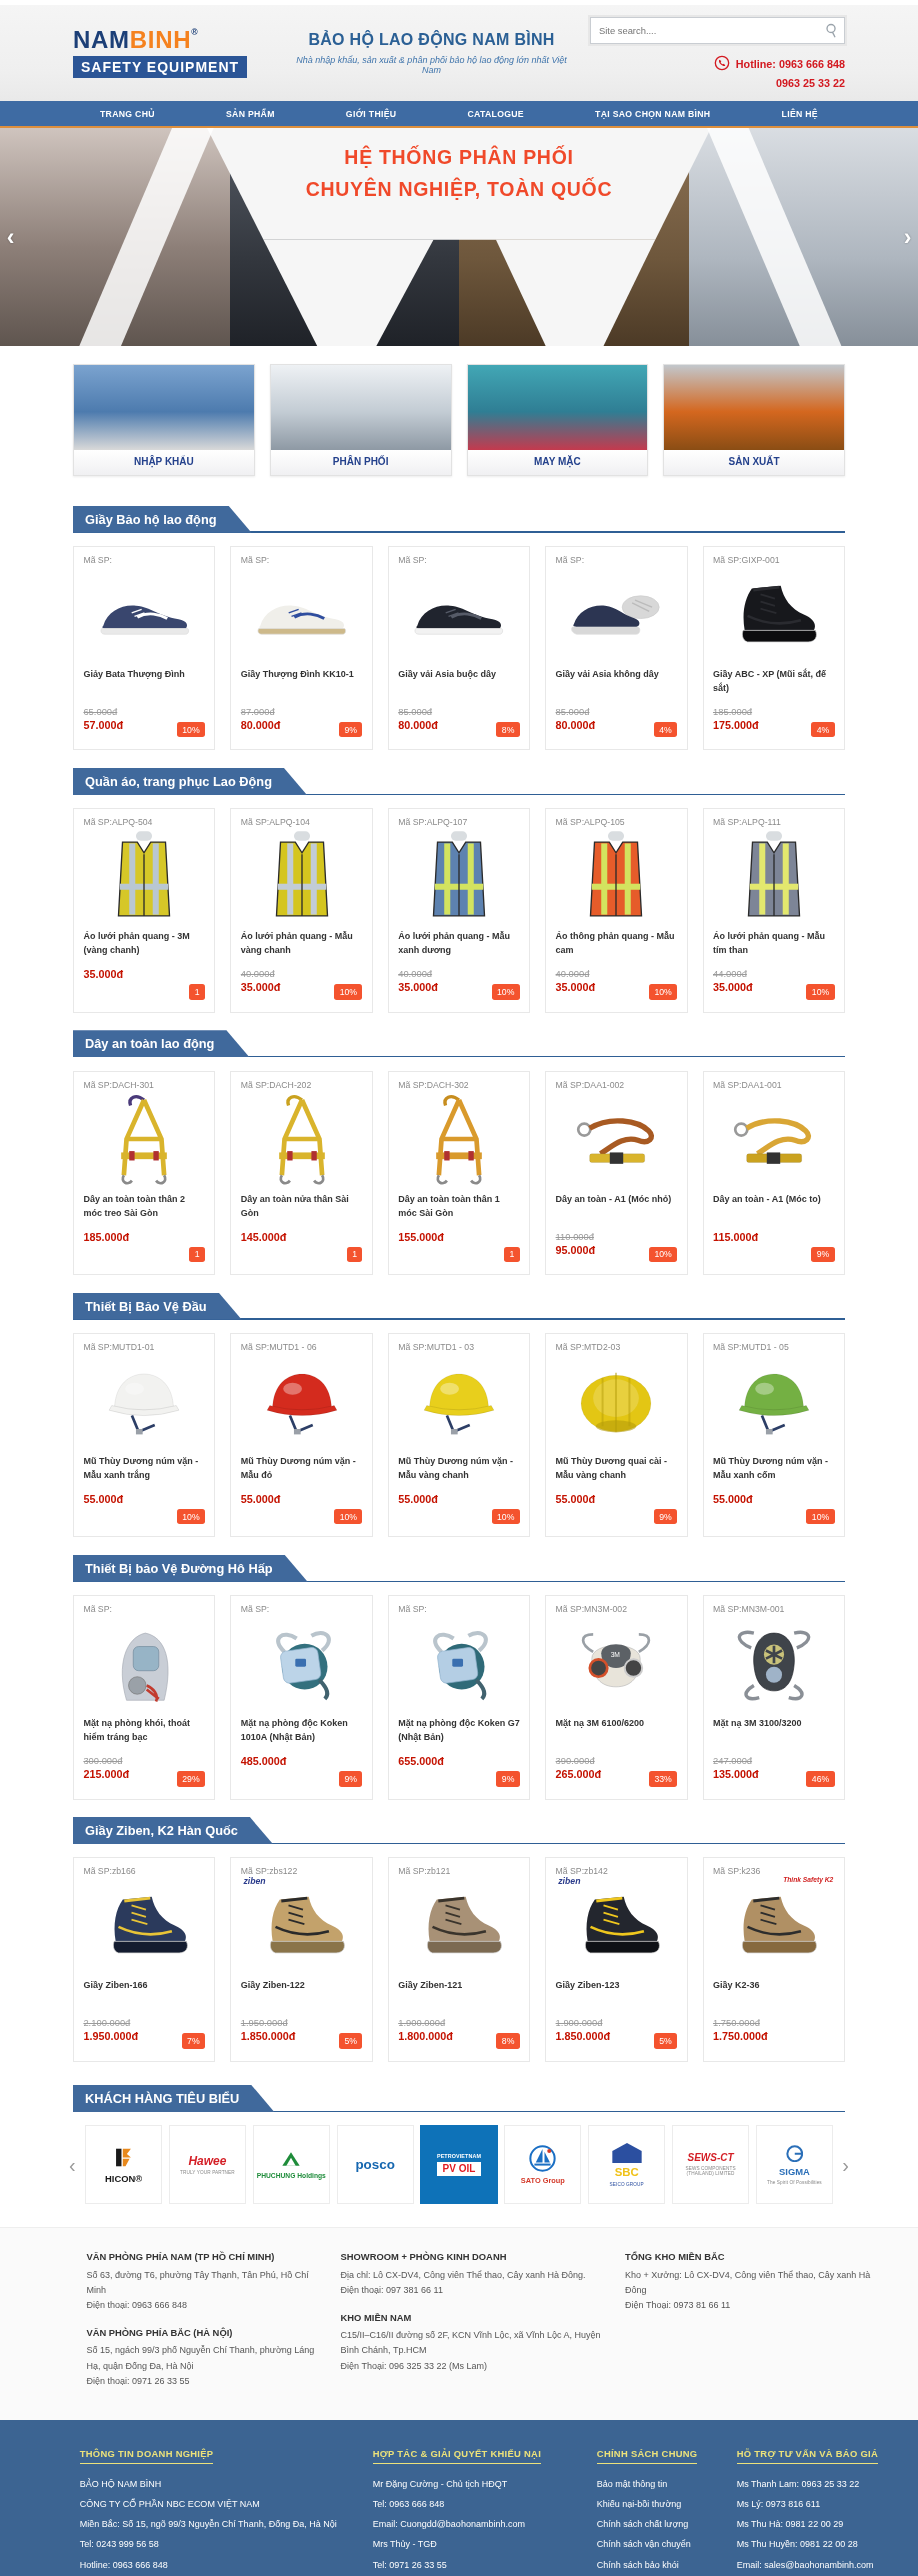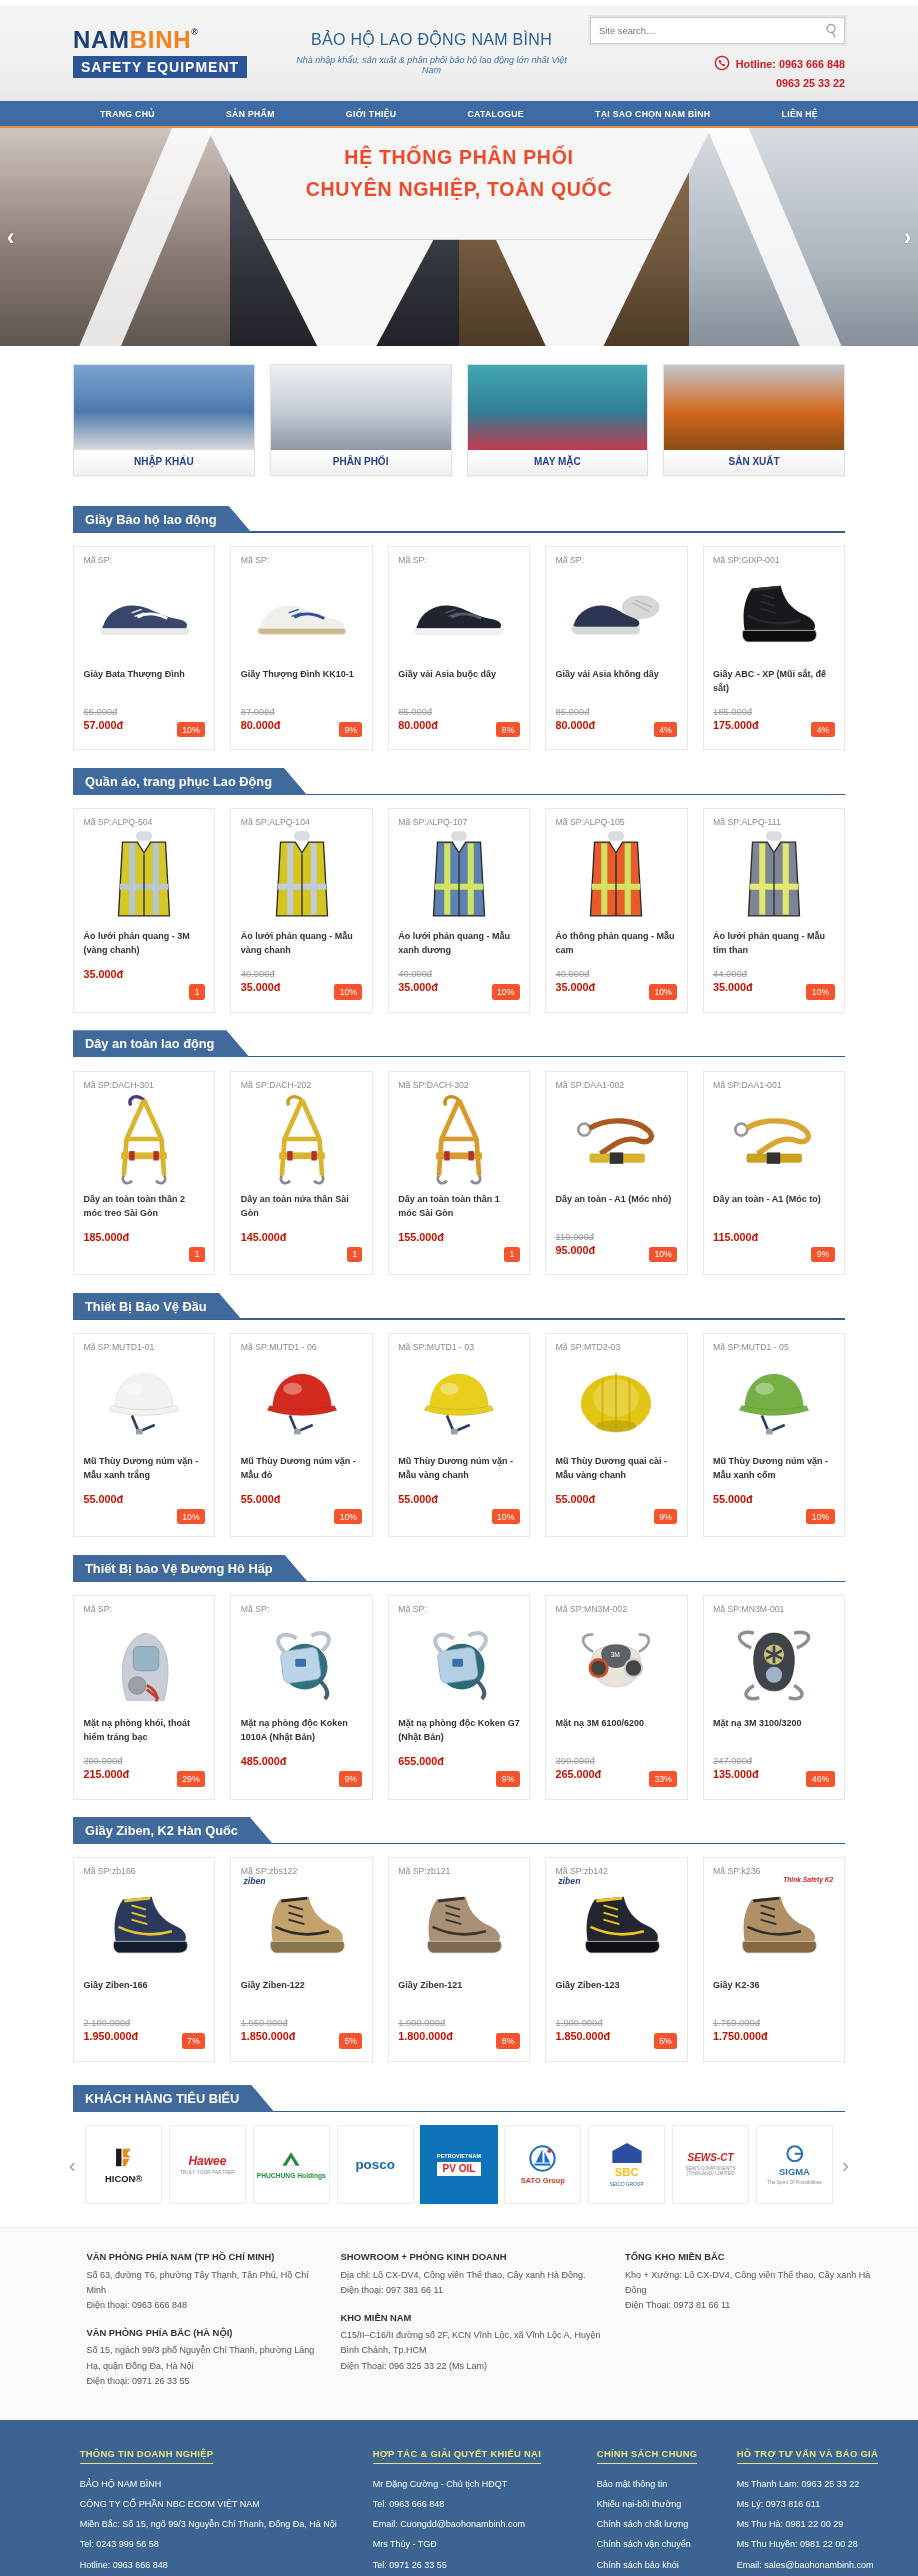--- a/index.html
+++ b/index.html
@@ -11,21 +11,21 @@
   .top-header { background:#f2f2f2; border-top:5.4px solid #fff; height:101px;
     background-image:linear-gradient(180deg,#f5f5f5 0%,#efefef 70%,#e9e9e9 100%); }
   .top-header .container { display:flex; align-items:center; height:100%; }
   .logo-block { display:flex; flex-direction:column; align-items:flex-start; margin-right:40px; }
   .logo-line { font-size:24px; font-weight:800; letter-spacing:0.7px; line-height:1; }
   .logo-nam { color:#1c3f77; } .logo-binh { color:#f5821f; }
   .logo-reg { font-size:8.7px; color:#1c3f77; vertical-align:top; }
   .logo-bar { background:#2b5596; color:#fff; font-weight:bold; font-size:14px;
     letter-spacing:1px; padding:2.7px 8px; margin-top:4px; }
   .title-block { flex:1; text-align:center; }
-  .site-title { color:#2b6095; font-weight:normal; font-size:16px; letter-spacing:0.3px; }
+  .site-title { color:#2b6095; font-weight:bold; font-size:16px; letter-spacing:0.3px; }
   .site-subtitle { color:#3f74ab; font-style:italic; font-size:9px; margin-top:6.7px; }
   .right-block { width:269px; display:flex; flex-direction:column; align-items:flex-end; }
   .search-wrap { position:relative; width:255px; }
   .search-input { width:100%; height:27px; border:0.7px solid #c9cdd2; background:#fff;
     padding:0 27px 0 8px; font-size:9.4px; color:#555; outline:none; box-shadow:0 0 0 2px #e7e7e7; }
   .search-icon { position:absolute; right:6.7px; top:6px; }
   .hotline { margin-top:10.8px; display:flex; align-items:center; gap:5.4px;
     color:#d31920; font-weight:bold; font-size:10.8px; }
   .hotline-2 { color:#d31920; font-weight:bold; font-size:10.8px; margin-top:4px; }
 

